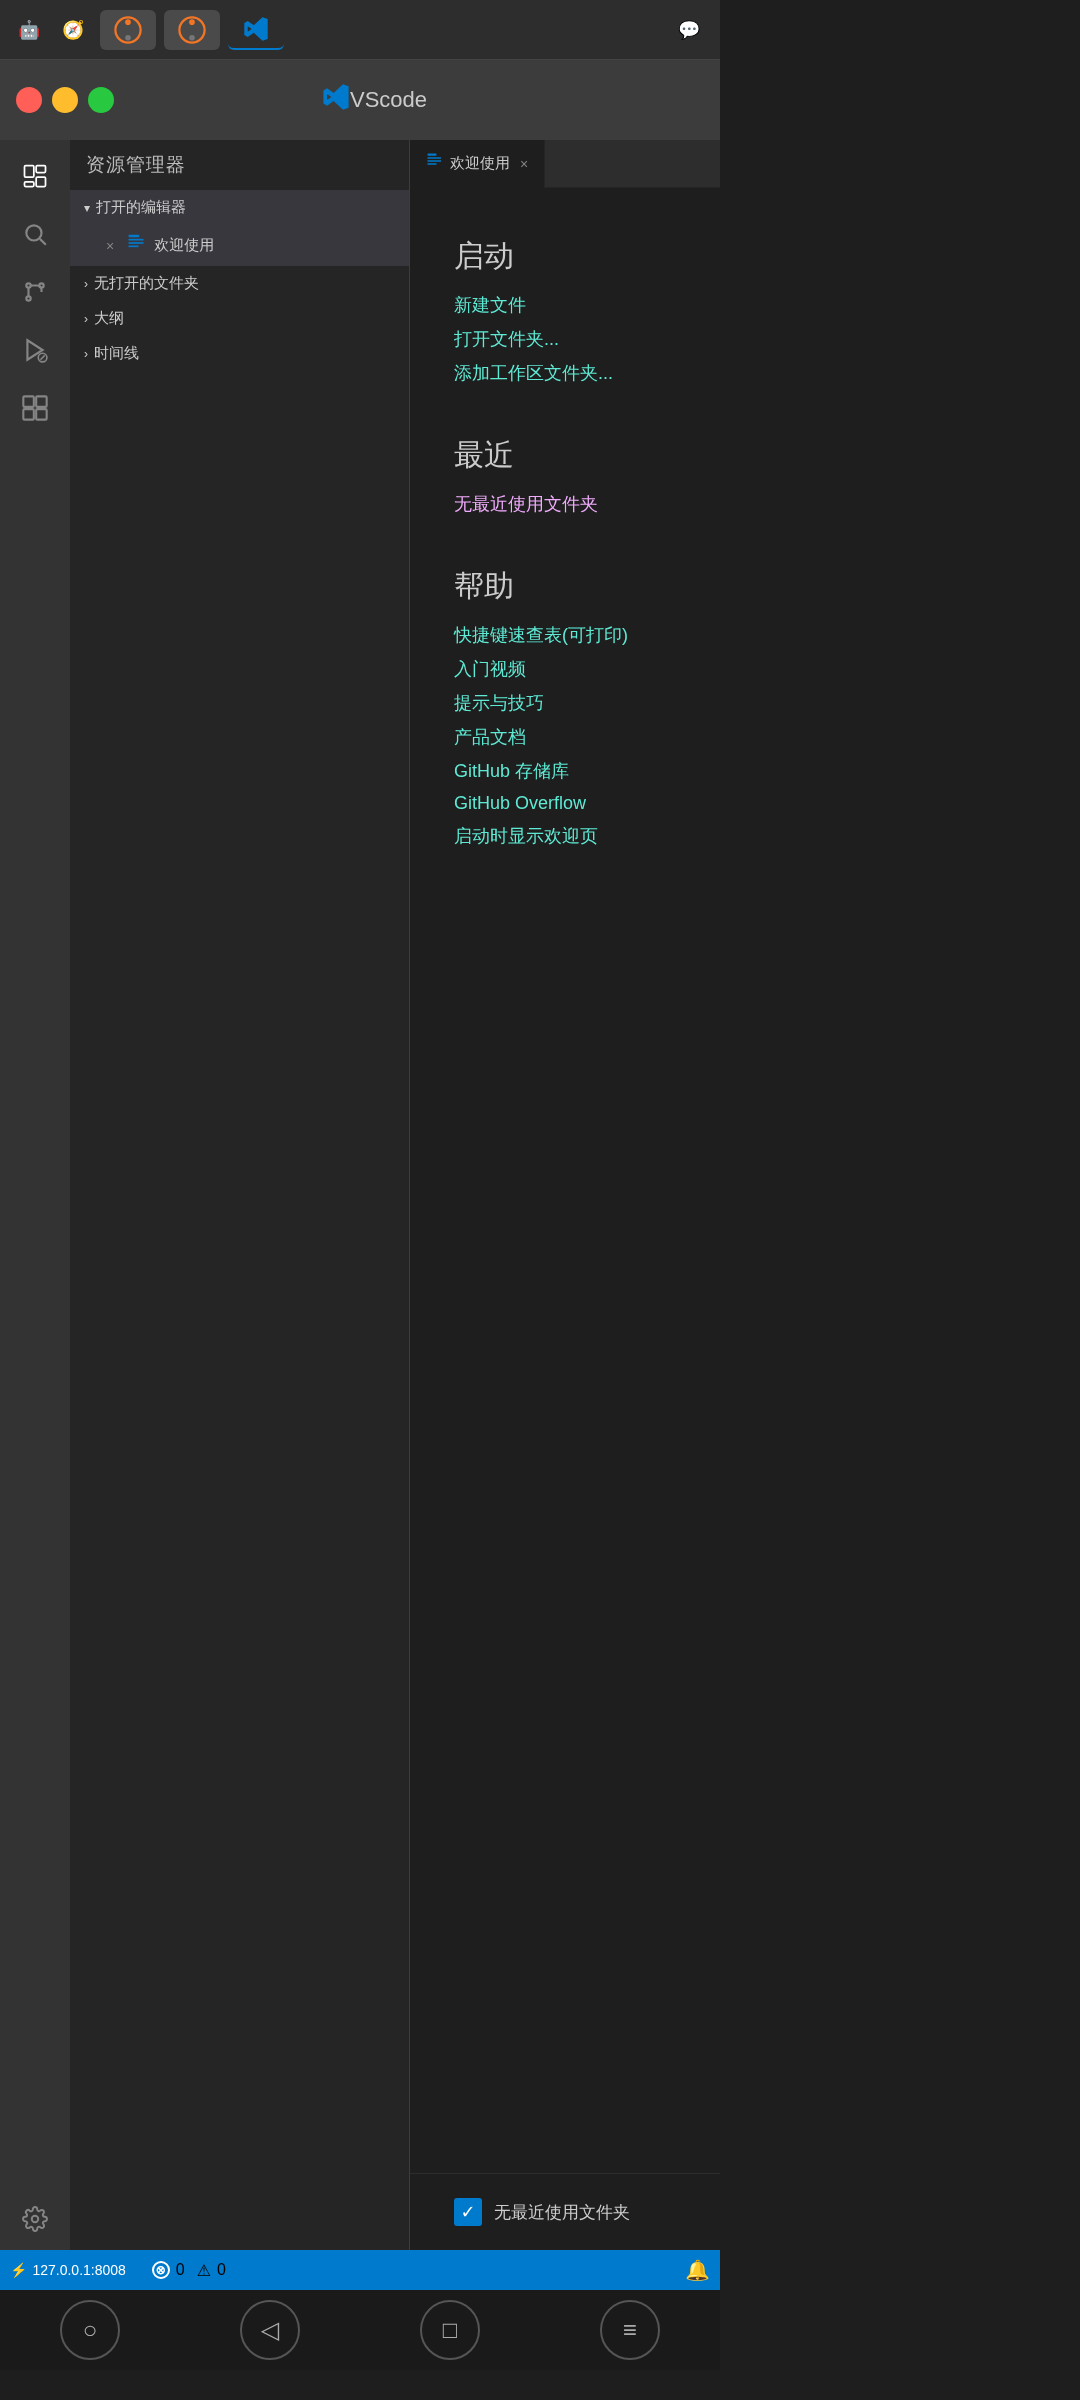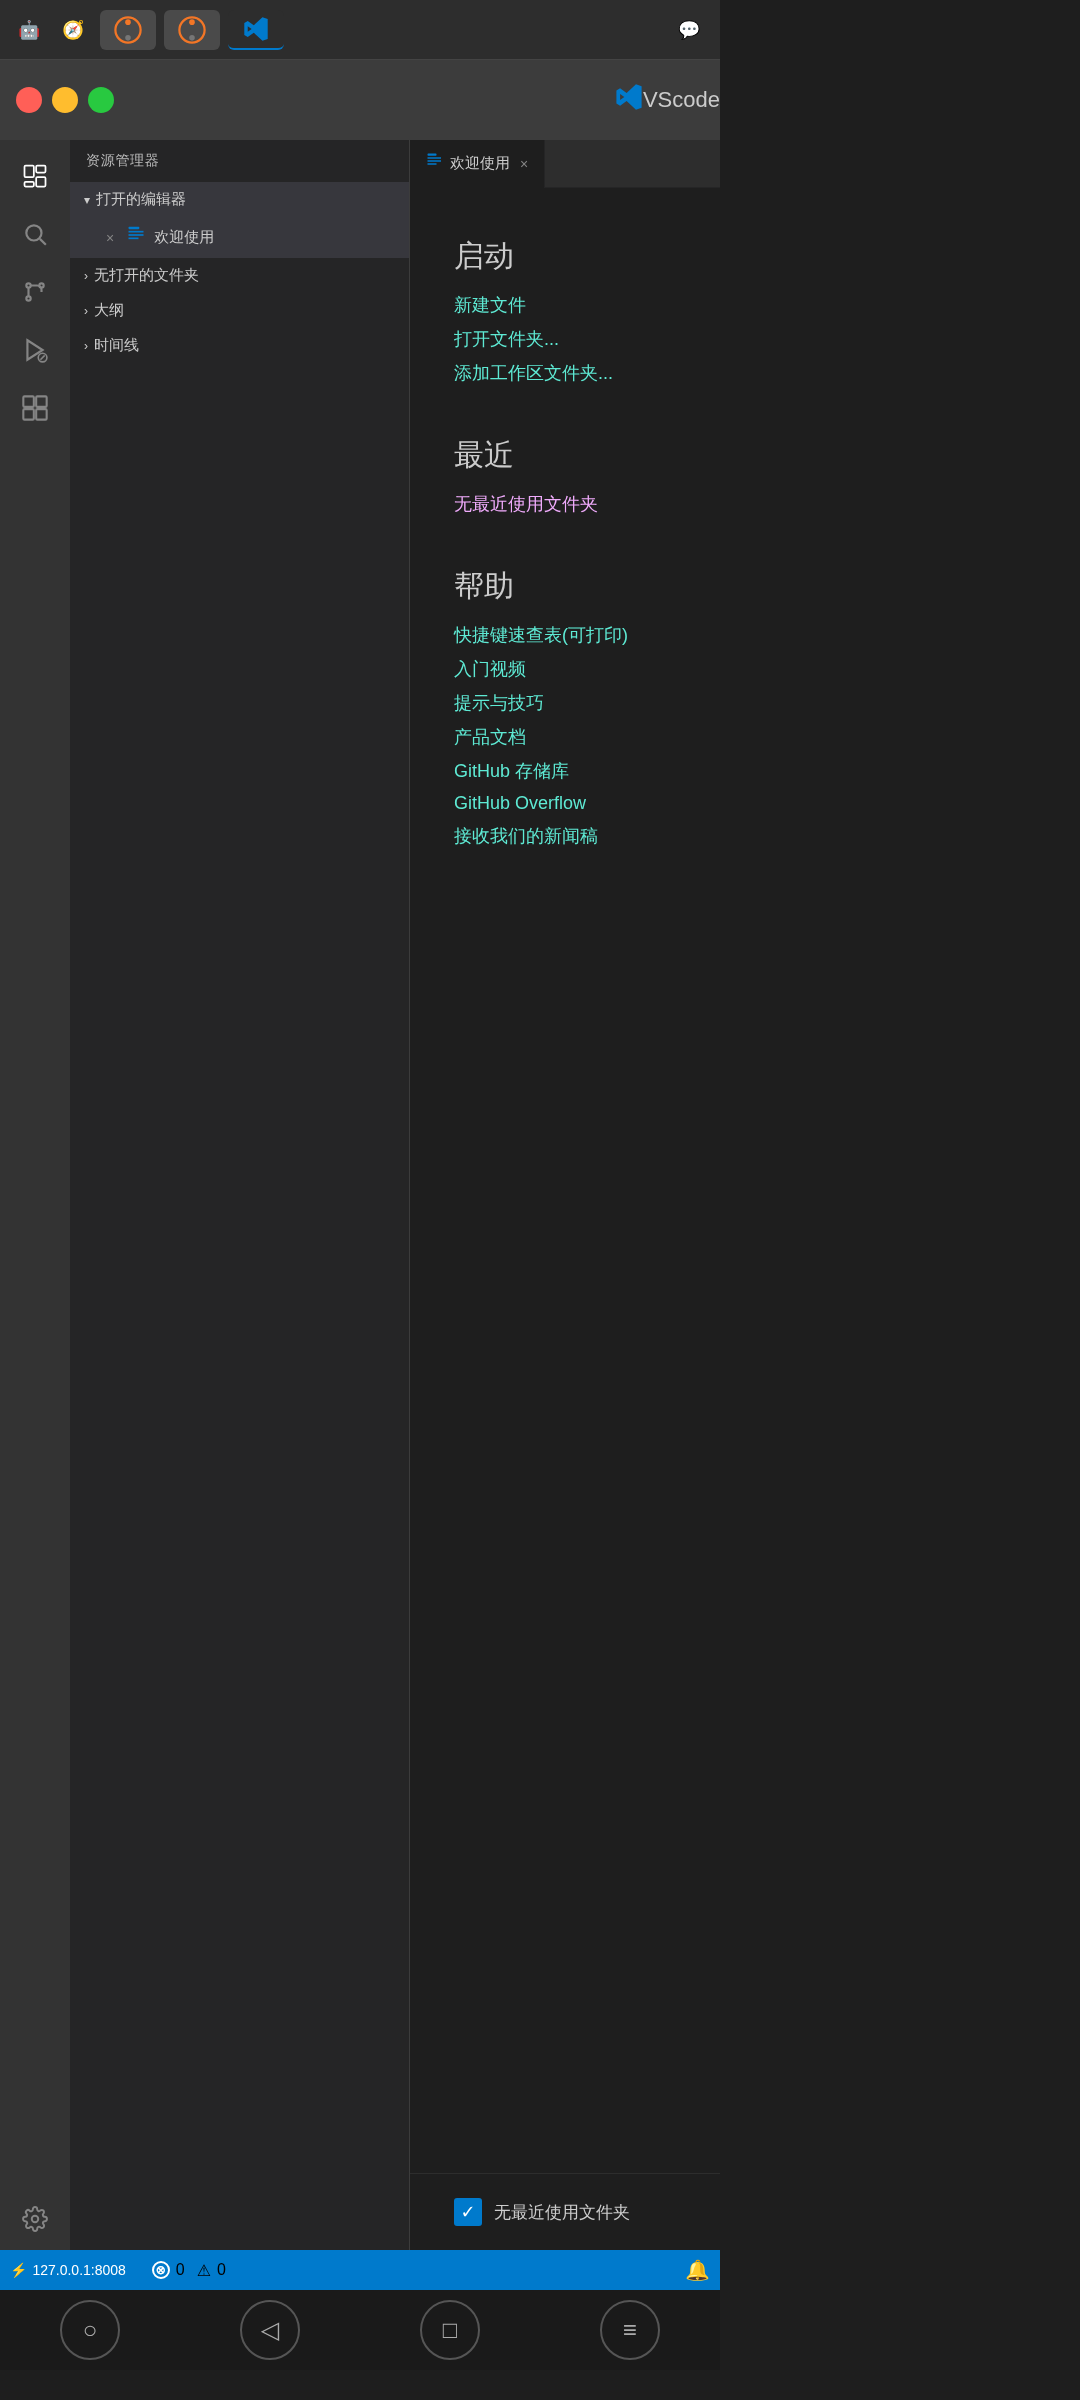--- a/index.html
+++ b/index.html
@@ -57,21 +57,21 @@
       gap: 8px;
     }
 
     
     .title-bar {
       width: 100%;
       height: 80px;
       background: #3c3c3c;
       display: flex;
       align-items: center;
-      justify-content: flex-end;
+      justify-content: center;
       position: relative;
       padding-left: 29px;
     }
     .window-controls {
       position: absolute;
       left: 16px;
       display: flex;
       gap: 10px;
       align-items: center;
     }
@@ -134,21 +134,21 @@
     
     .sidebar {
       width: 340px;
       background: #252526;
       display: flex;
       flex-direction: column;
       border-right: 1px solid #3c3c3c;
     }
     .sidebar-header {
       padding: 12px 16px;
-      font-size: 14px;
+      font-size: 19px;
       color: #bbbbbb;
       letter-spacing: 0.05em;
       text-transform: none;
       background: #252526;
     }
     .sidebar-section {
       display: flex;
       flex-direction: column;
     }
     .sidebar-section-header {
@@ -519,21 +519,21 @@
       </div>
 
       <div class="welcome-section">
         <div class="welcome-section-title">帮助</div>
         <a class="welcome-link">快捷键速查表(可打印)</a>
         <a class="welcome-link">入门视频</a>
         <a class="welcome-link">提示与技巧</a>
         <a class="welcome-link">产品文档</a>
         <a class="welcome-link">GitHub 存储库</a>
         <a class="welcome-link">GitHub Overflow</a>
-        <a class="welcome-link">接收我们的新闻稿</a>
+        <a class="welcome-link">启动时显示欢迎页</a>
       </div>
     </div>
 
     <div class="checkbox-row">
       <div class="checkbox-box">✓</div>
       <span class="checkbox-label">无最近使用文件夹</span>
     </div>
   </div>
 </div>
 

